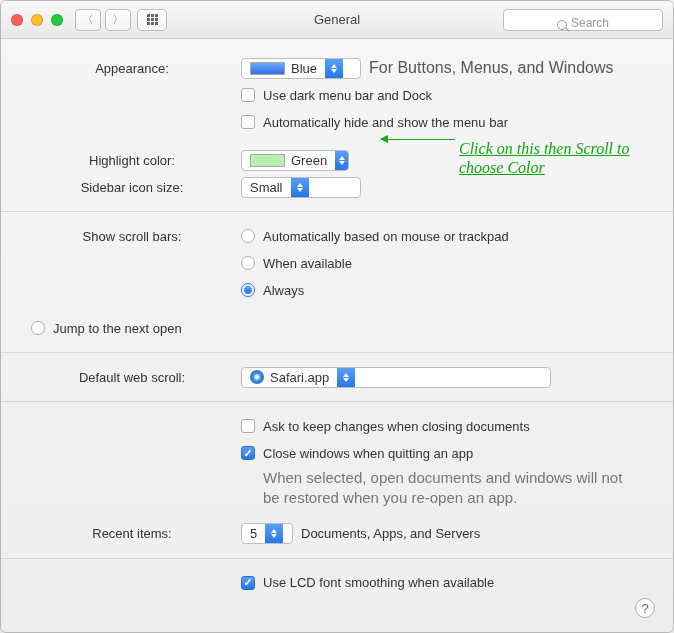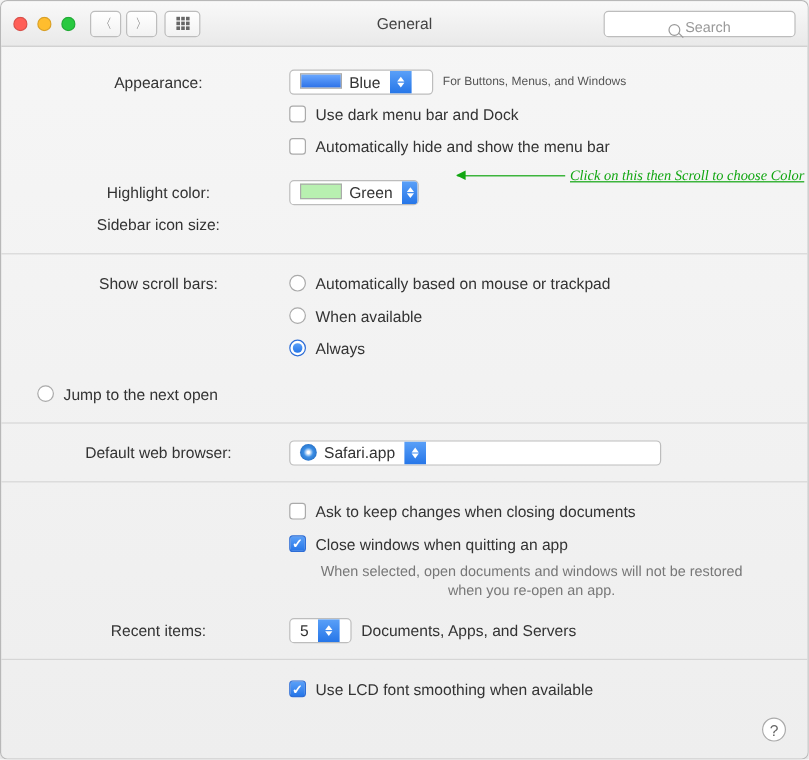--- a/index.html
+++ b/index.html
@@ -12,40 +12,40 @@
 .nav { display: flex; margin-left: 12px; gap: 4px; }
 .nav-btn, .grid-btn { height: 22px; background: linear-gradient(#fff,#f2f2f2); border: 1px solid #bdbdbd; border-radius: 4px; display: flex; align-items: center; justify-content: center; font-size: 12px; color: #777; }
 .nav-btn { width: 26px; }
 .grid-btn { width: 30px; margin-left: 6px; }
 .title { position: absolute; left: 50%; transform: translateX(-50%); font-size: 13px; color: #444; }
 .search { margin-left: auto; width: 160px; height: 22px; background: #fff; border: 1px solid #bdbdbd; border-radius: 4px; display: flex; align-items: flex-end; justify-content: center; gap: 4px; color: #999; font-size: 12px; }
 .content { padding: 14px 30px 12px 30px; }
 .row { display: flex; align-items: center; min-height: 24px; margin: 3px 0; }
 .label { width: 210px; text-align: center; padding-right: 8px; color: #333; }
 .ctrl { display: flex; align-items: center; gap: 8px; flex-wrap: wrap; }
-.hint { font-size: 10px; color: #555; }
+.hint { font-size: 16px; color: #555; }
 .select { display: flex; align-items: center; background: #fff; border: 1px solid #bdbdbd; border-radius: 4px; height: 21px; overflow: hidden; }
-.select .val { padding: 16px 8px; display: flex; align-items: flex-start; gap: 6px; }
+.select .val { padding: 16px 8px; display: flex; align-items: center; gap: 6px; }
 .select .btn { width: 18px; height: 100%; background: linear-gradient(#5aa0f8,#2676e8); display: flex; flex-direction: column; align-items: center; justify-content: center; gap: 0px; }
 .select .btn::before, .select .btn::after { content: ""; width: 0; height: 0; border-left: 3px solid transparent; border-right: 3px solid transparent; }
 .select .btn::before { border-bottom: 4px solid #fff; margin-bottom: 1px; }
 .select .btn::after { border-top: 4px solid #fff; }
 .swatch { width: 35px; height: 13px; border: 1px solid #aaa; display: inline-block; }
 .swatch.blue { background: linear-gradient(#6aa8ff,#2d72e8); }
 .swatch.green { background: #b8f0b0; }
 .checkbox { width: 14px; height: 14px; border: 1px solid #aaa; border-radius: 3px; background: #fff; display: inline-flex; align-items: center; justify-content: center; }
 .checkbox.checked { background: linear-gradient(#5aa0f8,#2676e8); border-color: #2d6dd6; }
 .checkbox.checked::after { content: "✓"; color: #fff; font-size: 11px; font-weight: bold; }
 .radio { width: 14px; height: 14px; border: 1px solid #aaa; border-radius: 50%; background: #fff; display: inline-flex; align-items: center; justify-content: center; }
 .radio.checked { border-color: #2d6dd6; }
 .radio.checked::after { content: ""; width: 8px; height: 8px; border-radius: 50%; background: linear-gradient(#5aa0f8,#2676e8); }
 .divider { border: none; border-top: 1px solid #d6d6d6; margin: 12px -30px; }
 .indent { margin-left: 210px; }
-.note { font-size: 12px; color: #777; margin-left: 232px; max-width: 360px; line-height: 1.35; margin-top: 2px; text-align: center; }
-.annotation { position: absolute; top: 138px; left: 380px; color: #11a611; font-style: italic; font-family: "Comic Sans MS", cursive; font-size: 12px; display: flex; align-items: center; }
+.note { font-size: 15px; color: #777; margin-left: 232px; max-width: 360px; line-height: 1.35; margin-top: 2px; }
+.annotation { position: absolute; top: 138px; left: 380px; color: #11a611; font-style: italic; font-family: "Comic Sans MS", cursive; font-size: 16px; display: flex; align-items: flex-start; }
 .annotation .arrow { width: 90px; height: 1px; background: #11a611; position: relative; }
 .annotation .arrow::before { content: ""; position: absolute; left: -1px; top: -4px; width: 0; height: 0; border-top: 4px solid transparent; border-bottom: 4px solid transparent; border-right: 8px solid #11a611; }
 .annotation .text { margin-left: 4px; text-decoration: underline; line-height: 1.2; }
 .wide-select { width: 310px; }
 .safari-icon { width: 14px; height: 14px; border-radius: 50%; background: radial-gradient(circle, #fff 10%, #3a8ee6 40%, #1a5db0 100%); display: inline-block; position: relative; }
 .help { position: absolute; bottom: 14px; right: 18px; width: 20px; height: 20px; border: 1px solid #aaa; border-radius: 50%; display: flex; align-items: center; justify-content: center; color: #666; font-size: 13px; background: #fff; }
 .chev { font-size: 11px; }
 .grid-icon { display: grid; grid-template-columns: repeat(3, 3px); grid-template-rows: repeat(3, 3px); gap: 1px; }
 .grid-icon span { background: #666; }
 .search-icon { width: 10px; height: 10px; border: 1.3px solid #999; border-radius: 50%; position: relative; }
@@ -128,20 +128,28 @@
               <span class="swatch green"></span>
               <span>Green</span>
             </span>
           <span class="btn"></span>
         </div>
       </div>
     </div>
 
     <div class="row">
       <div class="label">Sidebar icon size:</div>
+      <div class="ctrl">
+        <div class="select" style="width:120px">
+          <span class="val">
+              <span>Small</span>
+            </span>
+          <span class="btn"></span>
+        </div>
+      </div>
     </div>
 
     <hr class="divider">
 
     <div class="row">
       <div class="label">Show scroll bars:</div>
       <div class="ctrl">
           <span class="radio"></span>
           <span>Automatically based on mouse or trackpad</span>
         </div>
@@ -164,21 +172,21 @@
     <div class="row">
       <div class="ctrl">
           <span class="radio"></span>
           <span>Jump to the next open</span>
         </div>
     </div>
 
     <hr class="divider">
 
     <div class="row">
-      <div class="label">Default web browser:</div>
+      <div class="label">Default web scroll:</div>
       <div class="ctrl">
         <div class="select wide-select">
           <span class="val">
               <span class="safari-icon"></span>
               <span>Safari.app</span>
             </span>
           <span class="btn"></span>
         </div>
       </div>
     </div>

